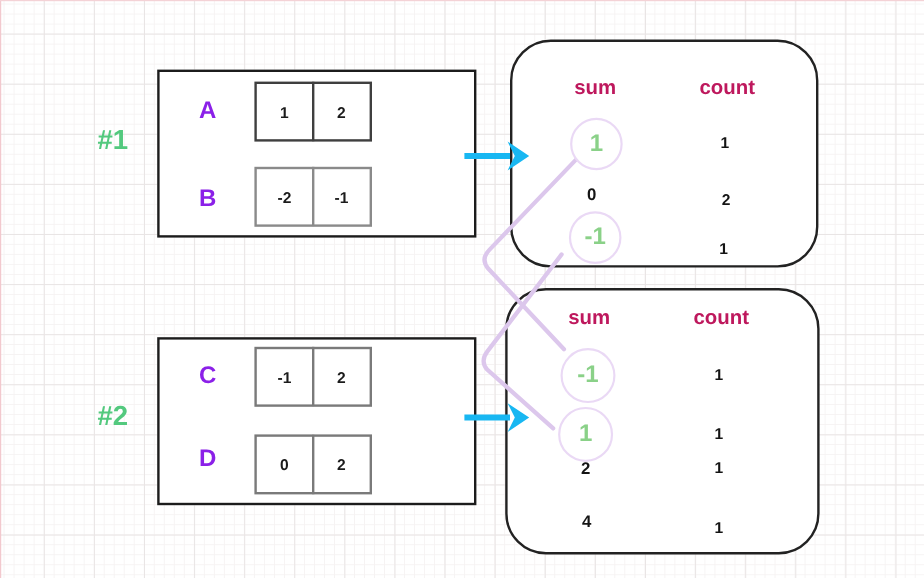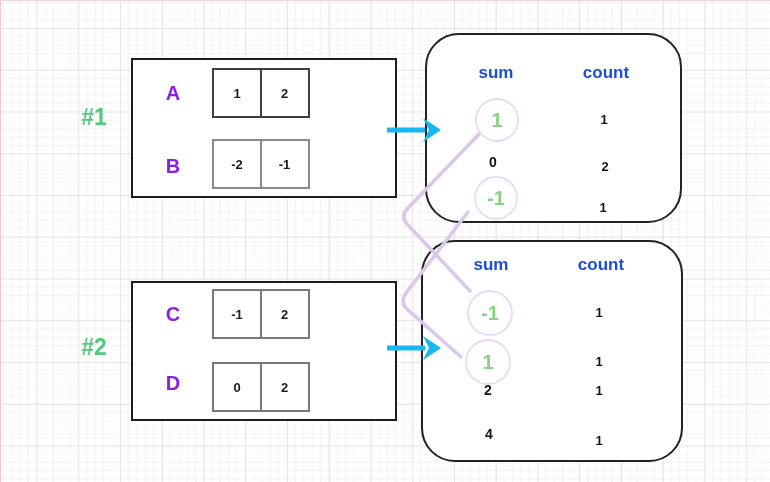--- a/index.html
+++ b/index.html
@@ -26,21 +26,21 @@
   .cell{width:50px;height:50px;box-sizing:border-box;background:#fff;
         display:flex;align-items:center;justify-content:center;
         font-size:13px;font-weight:bold;color:#1b1b1b;}
   .cell+.cell{margin-left:-2.5px;}
   .cells-dark .cell{border:2.5px solid #3f3f3f;}
   .cells-gray .cell{border:2.5px solid #8a8a8a;}
   .cells-gray2 .cell{border:2.5px solid #7a7a7a;}
 
   .array-label{font-size:20px;font-weight:bold;color:#8b20e8;}
   .example-label{font-size:23px;font-weight:bold;color:#53c97e;}
-  .hdr{font-size:17px;font-weight:bold;color:#1d4ed8;}
+  .hdr{font-size:17px;font-weight:bold;color:#be185d;}
   .sum-plain{font-size:14px;font-weight:bold;color:#141414;}
   .sum-green{font-size:20px;font-weight:bold;color:#8ad188;}
   .cnt{font-size:13px;font-weight:bold;color:#141414;}
 
   svg.overlay{position:absolute;left:0;top:0;z-index:5;pointer-events:none;}
 </style>
 </head>
 <body>
 
 <div class="margin-line-v"></div>

